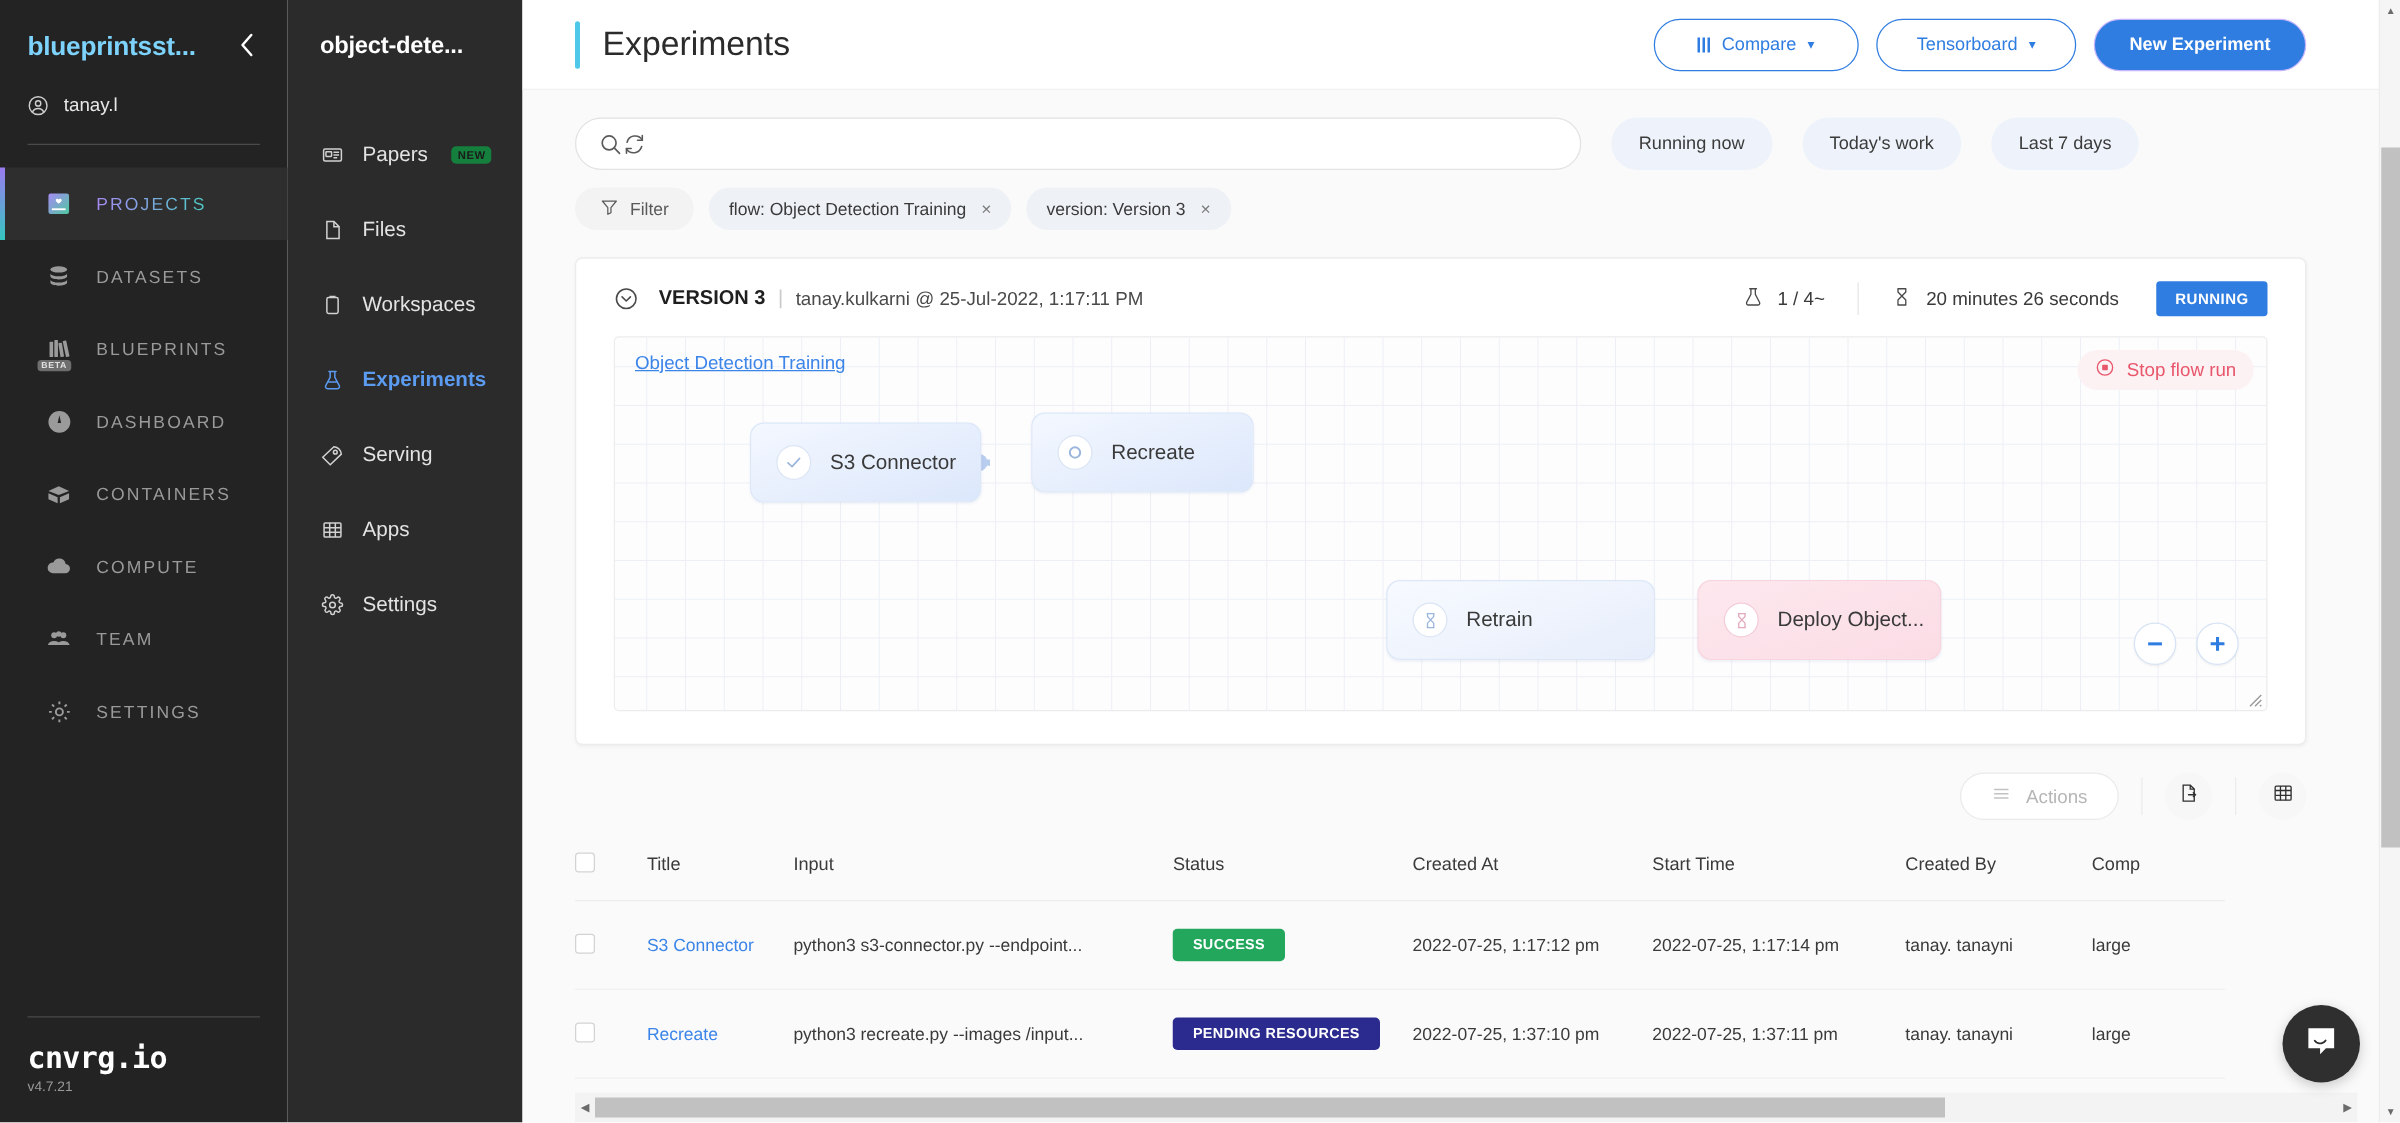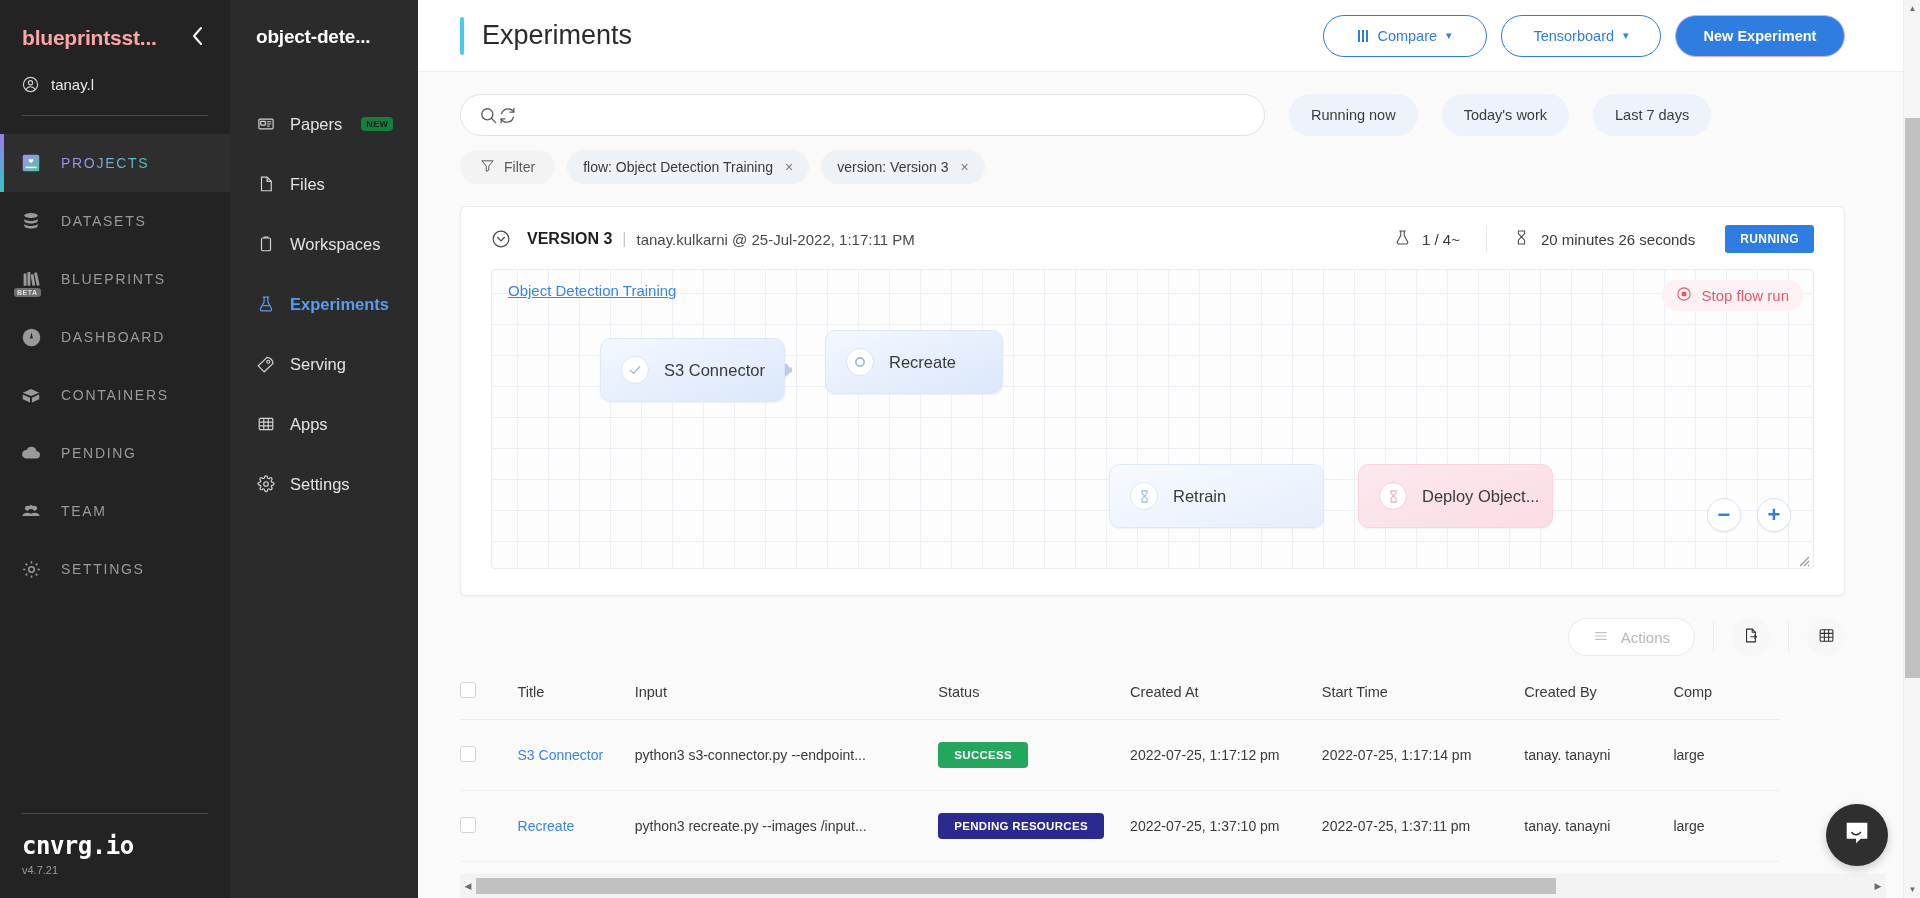--- a/index.html
+++ b/index.html
@@ -15,38 +15,38 @@
   
   .rail {
     width: 230px; height: 898px; background: #232323;
     flex: 0 0 230px; position: relative; display: flex; flex-direction: column;
   }
   .rail-top { padding: 26px 22px 0 22px; }
   .rail-org {
     display: flex; align-items: center; justify-content: space-between;
   }
   .rail-org-name {
-    color: #fca5a5; font-size: 21px; font-weight: 700; letter-spacing: -0.2px;
+    color: #7dd3fc; font-size: 21px; font-weight: 700; letter-spacing: -0.2px;
     white-space: nowrap; overflow: hidden;
   }
   .rail-collapse {
     color: #ffffff; font-size: 23px; line-height: 1; font-weight: 300;
     cursor: pointer; padding: 0 4px;
   }
   .rail-user {
     display: flex; align-items: center; gap: 12px; margin-top: 26px;
     padding-bottom: 22px; border-bottom: 1px solid #4a4a4a;
   }
   .rail-user-icon { width: 17px; height: 17px; flex: 0 0 17px; color: #cfcfcf; }
   .rail-user-name { color: #e8e8e8; font-size: 15px; }
 
   .rail-nav { margin-top: 18px; display: flex; flex-direction: column; }
   .rail-item {
     display: flex; align-items: center; gap: 17px;
-    padding: 14px 18px; cursor: pointer; position: relative;
+    padding: 14px 34px; cursor: pointer; position: relative;
     min-height: 58px;
   }
   .rail-item.active { background: #2e2e2e; }
   .rail-item.active::before {
     content: ""; position: absolute; left: 0; top: 0; bottom: 0; width: 4px;
     background: linear-gradient(180deg,#9b7bf0,#35c6c0);
   }
   .rail-ico {
     width: 26px; height: 26px; flex: 0 0 26px; display: flex;
     align-items: center; justify-content: center; color: #9a9a9a; position: relative;
@@ -409,21 +409,21 @@
         </span>
         <span class="rail-label">CONTAINERS</span>
       </div>
 
       <div class="rail-item">
         <span class="rail-ico">
           <svg viewBox="0 0 24 24" width="22" height="22" fill="currentColor">
               <path d="M6.6 18h11a4 4 0 0 0 .4-8 5.6 5.6 0 0 0-10.7-1.3A3.9 3.9 0 0 0 6.6 18z"></path>
             </svg>
         </span>
-        <span class="rail-label">PENDING</span>
+        <span class="rail-label">COMPUTE</span>
       </div>
 
       <div class="rail-item">
         <span class="rail-ico">
           <svg viewBox="0 0 24 24" width="22" height="22" fill="currentColor">
               <circle cx="8" cy="9" r="2.6"></circle>
               <circle cx="16" cy="9" r="2.6"></circle>
               <circle cx="12" cy="7.8" r="2.4"></circle>
               <path d="M2.5 17.5c.6-2.4 2.7-3.6 5.5-3.6s4.9 1.2 5.5 3.6z"></path>
               <path d="M10.5 17.5c.6-2.4 2.7-3.6 5.5-3.6s4.9 1.2 5.5 3.6z"></path>

